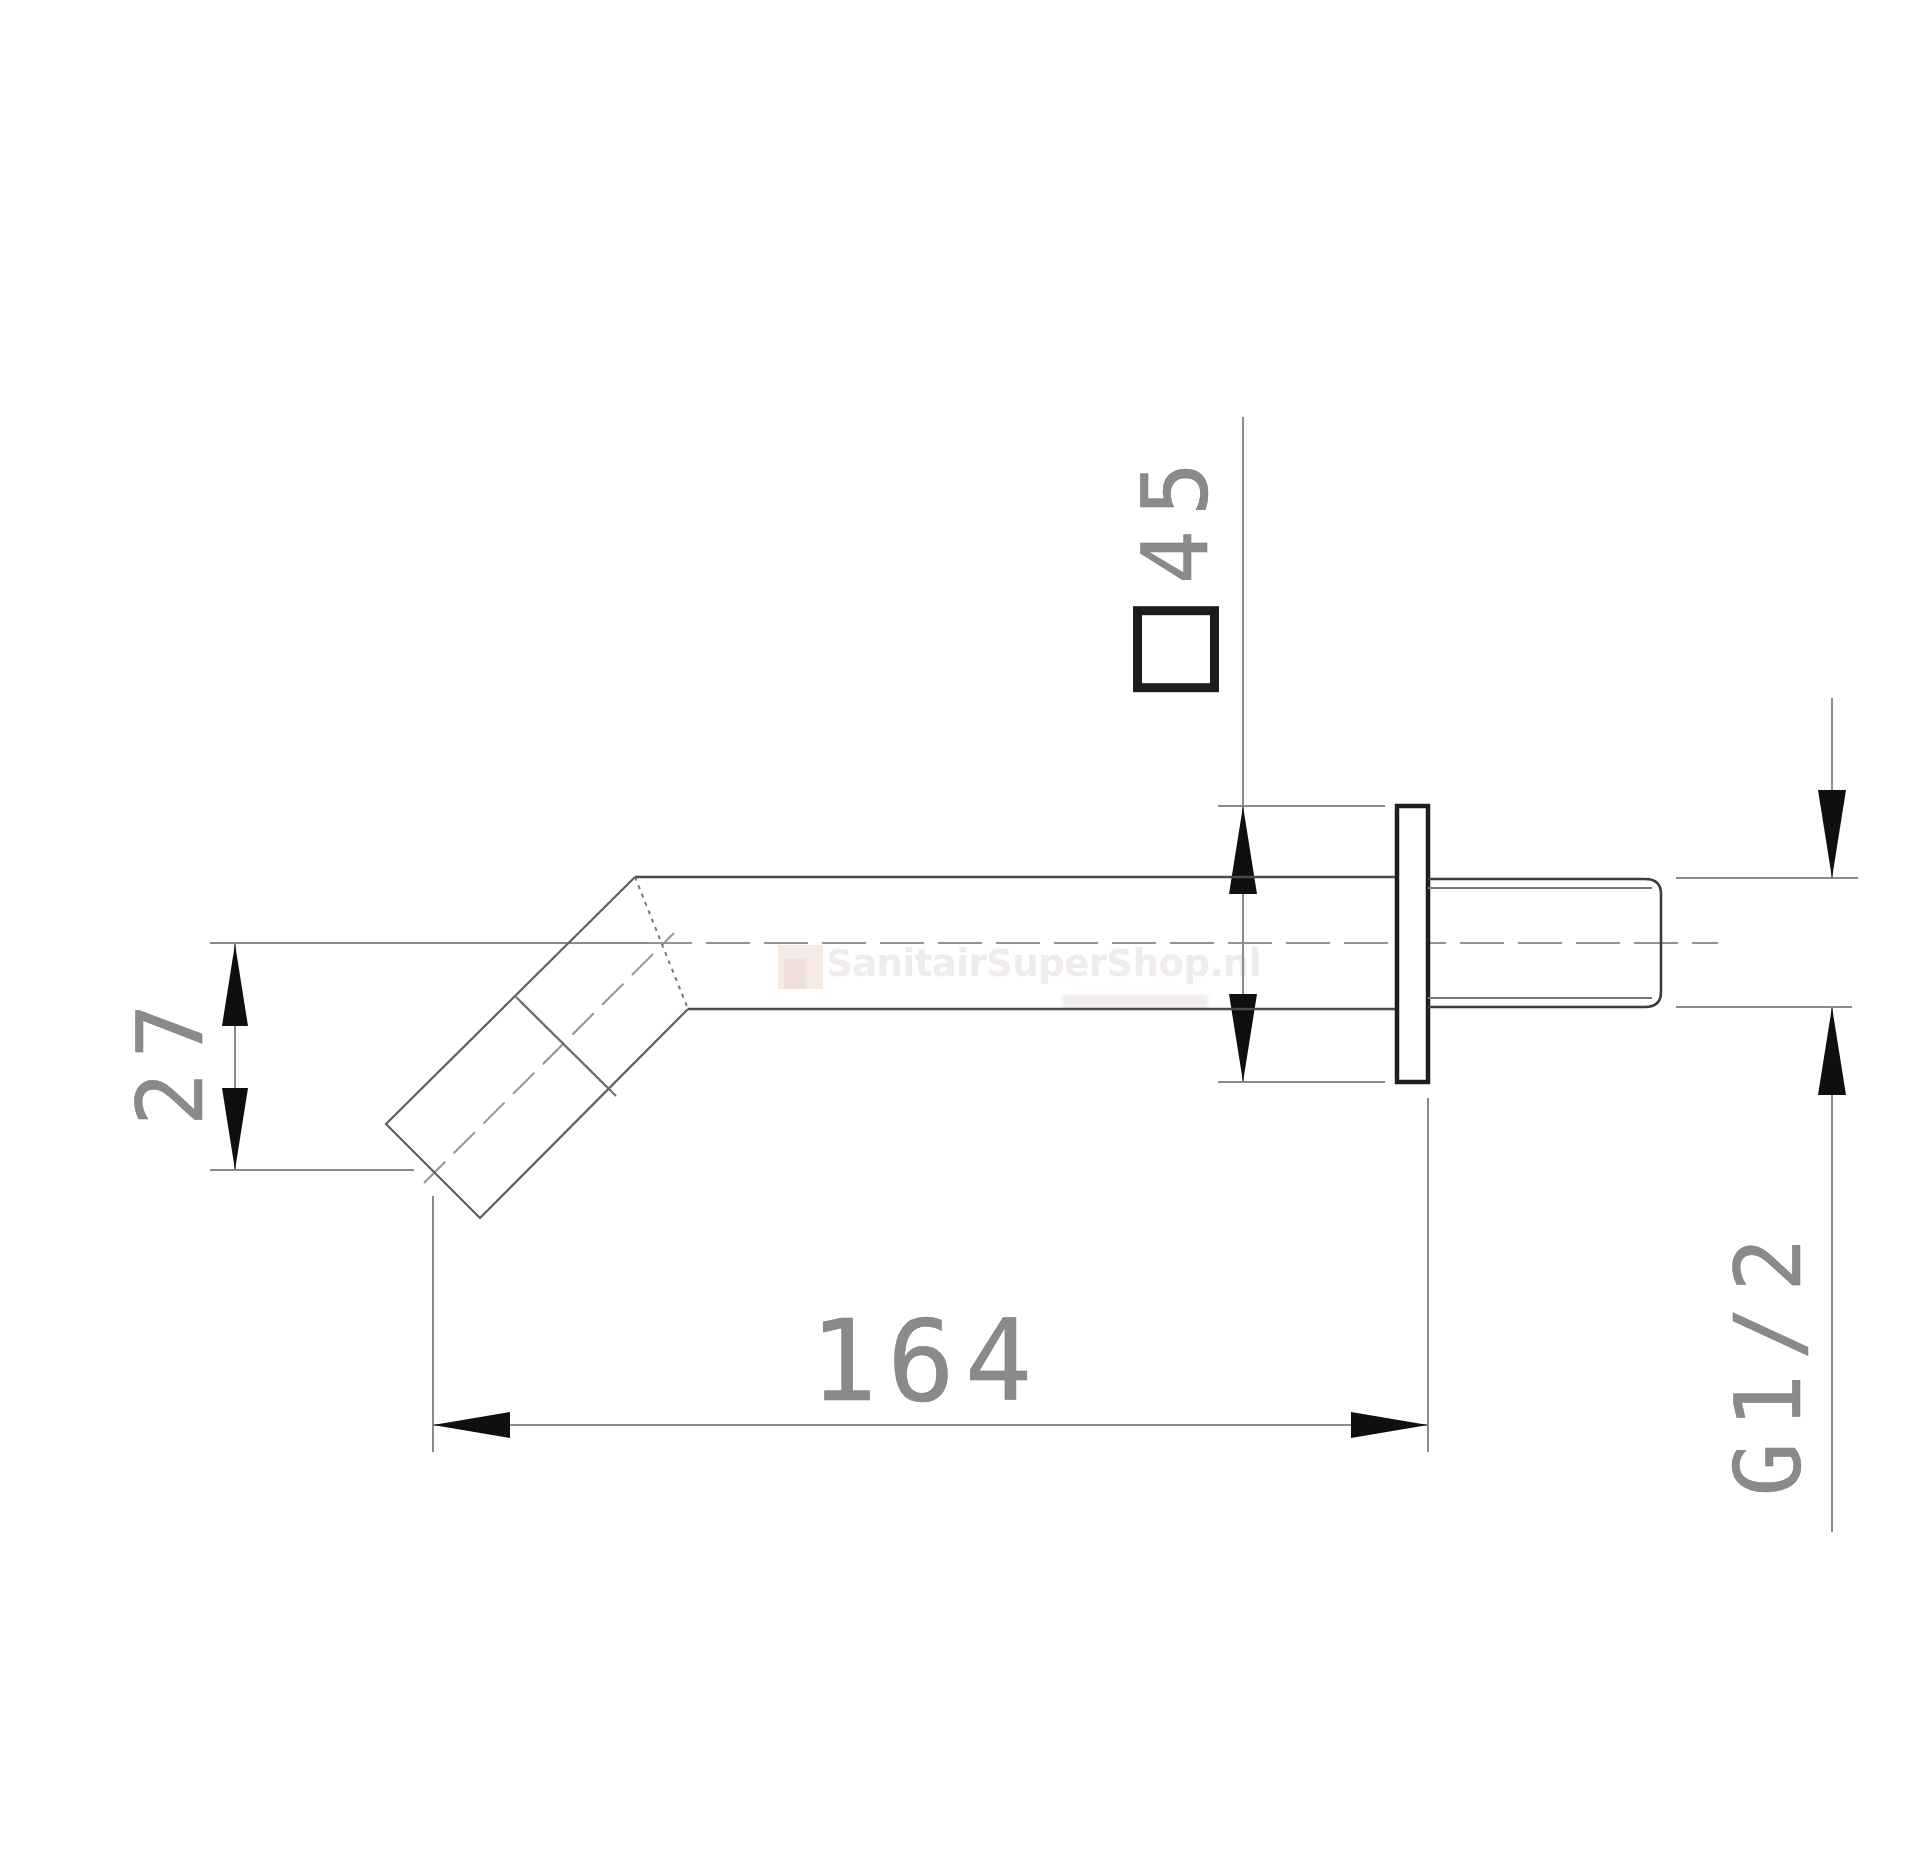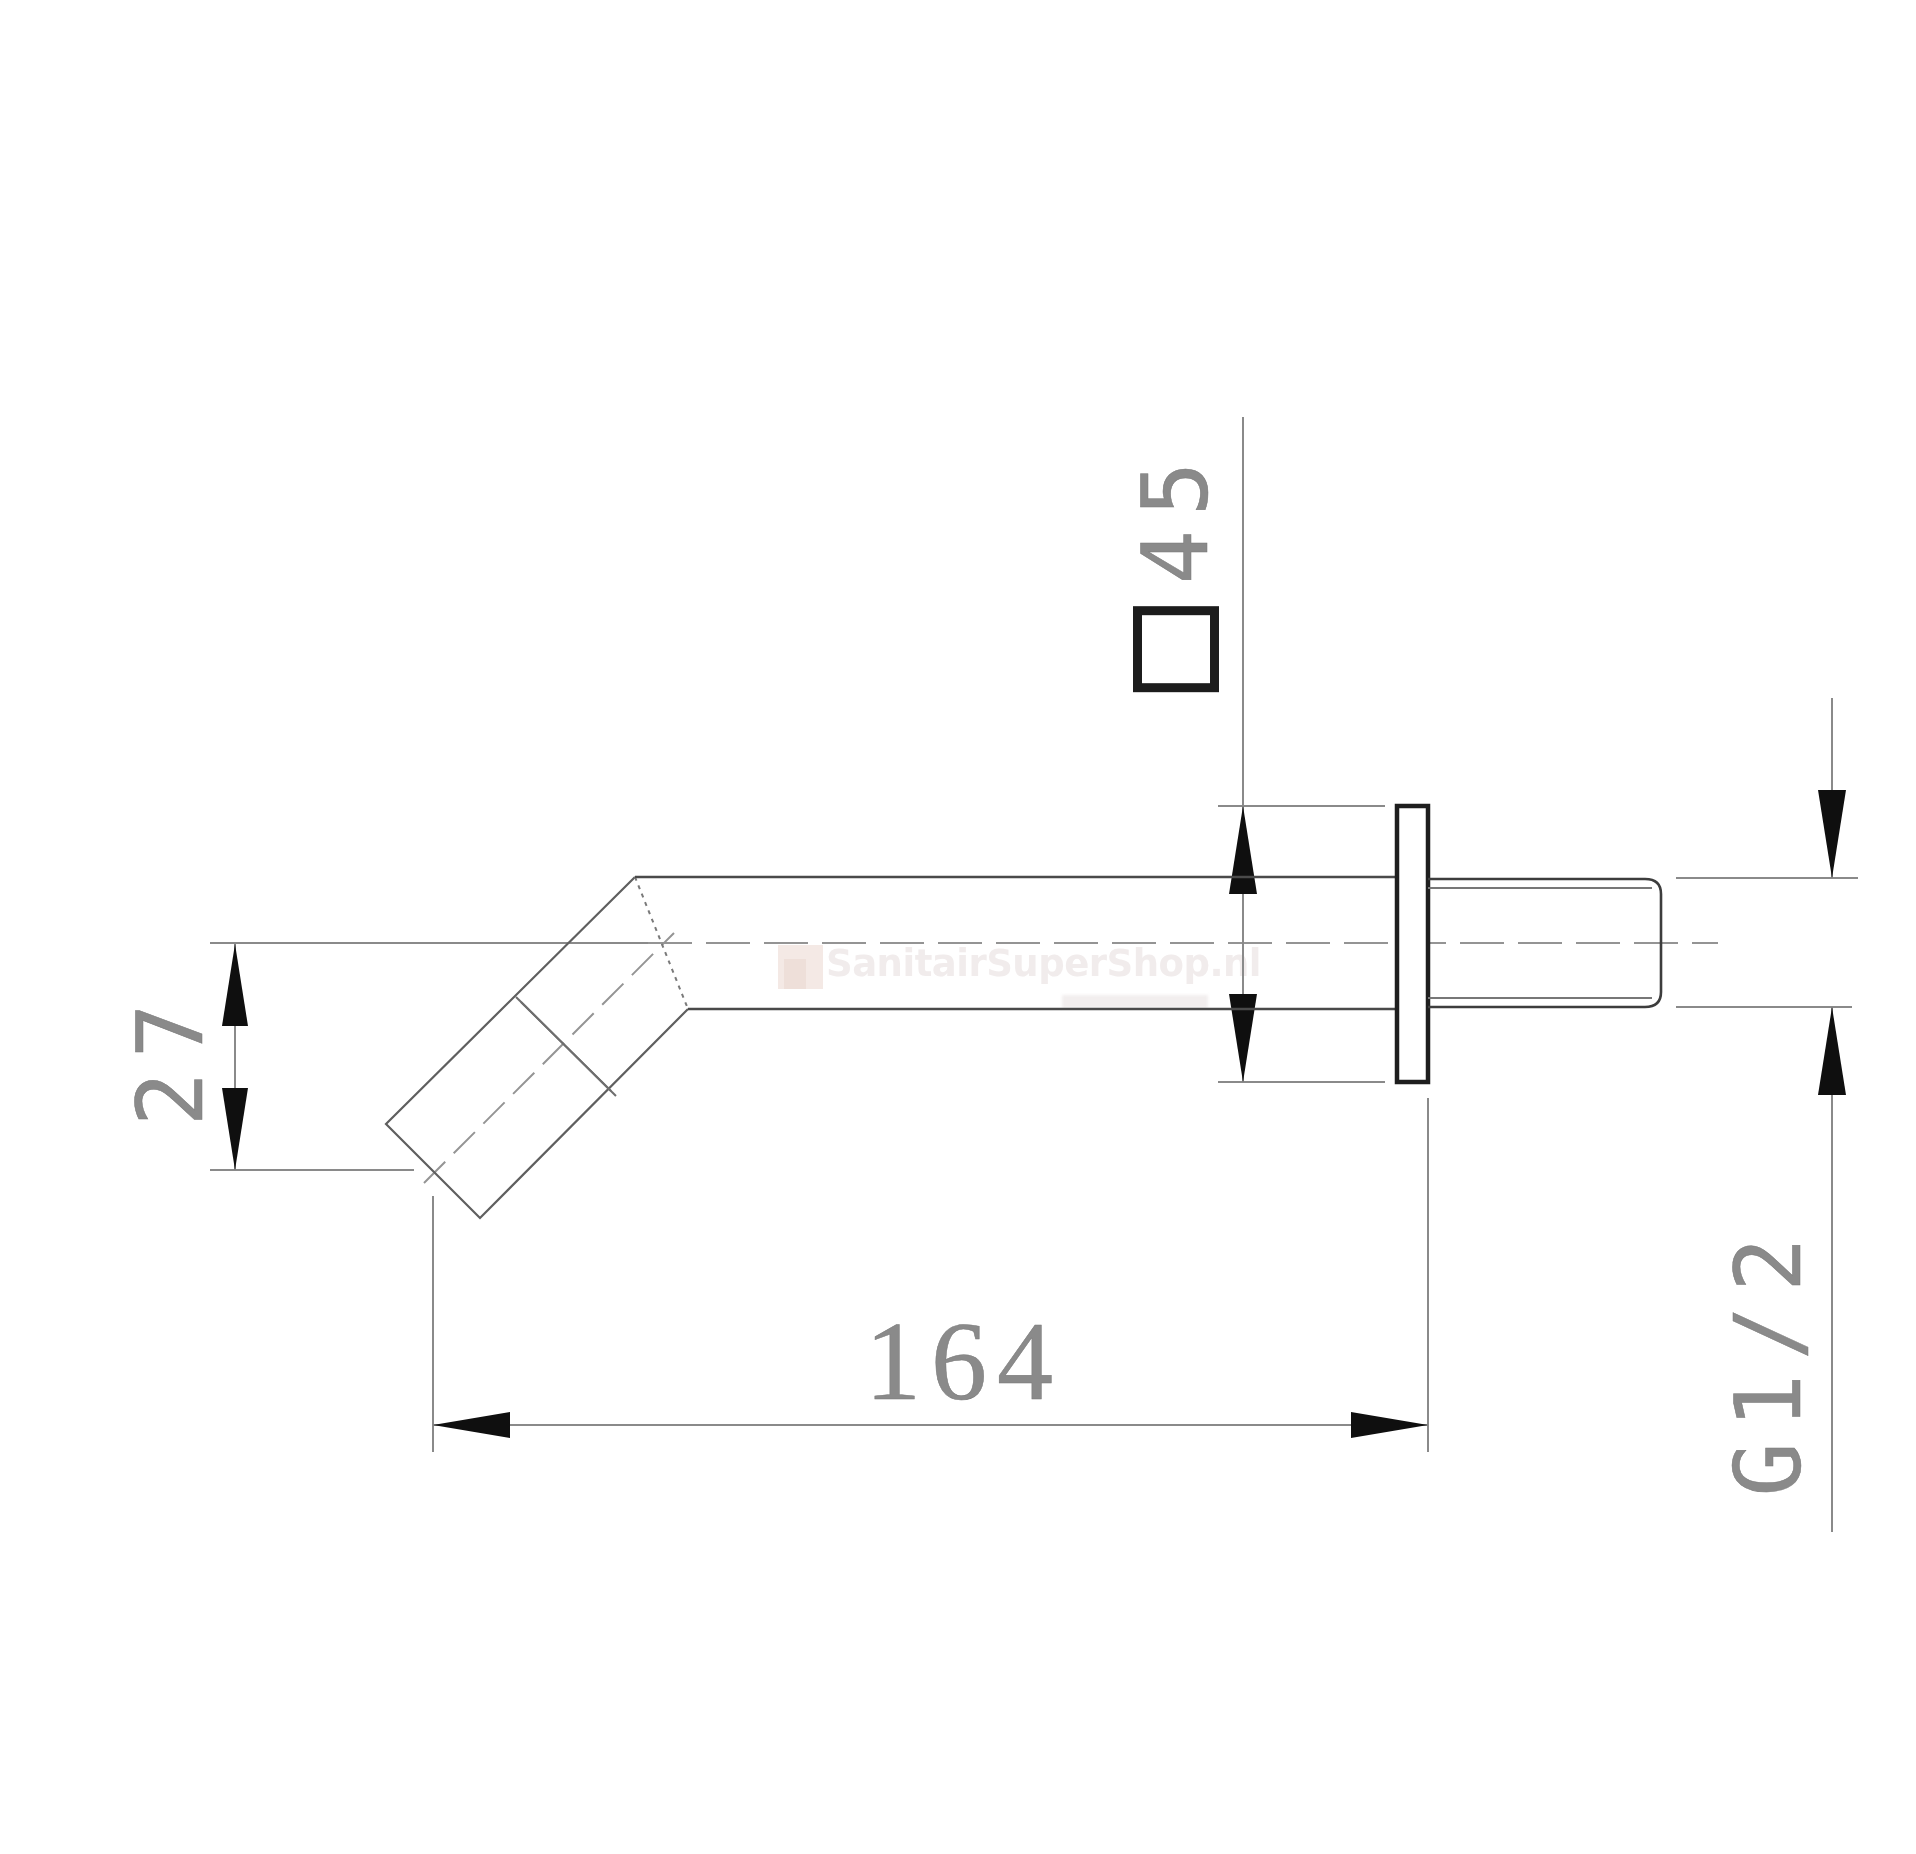--- a/index.html
+++ b/index.html
@@ -118,21 +118,21 @@
     <line x1="635" y1="877" x2="1397" y2="877" stroke="#4a4a4a" stroke-width="2.6"></line>
     <line x1="688" y1="1009" x2="1397" y2="1009" stroke="#4a4a4a" stroke-width="2.6"></line>
 
     <rect x="1397" y="806" width="31" height="276" fill="#ffffff" stroke="#1e1e1e" stroke-width="4.5"></rect>
 
     <path d="M 1428 879 H 1645 Q 1661 879 1661 894 V 992 Q 1661 1007 1645 1007 H 1428" fill="none" stroke="#3d3d3d" stroke-width="2.6"></path>
     <line x1="1428" y1="888" x2="1652" y2="888" stroke="#777777" stroke-width="2"></line>
     <line x1="1428" y1="998" x2="1652" y2="998" stroke="#777777" stroke-width="2"></line>
   </svg>
 
-  <div class="cad-text dim-length" style="left:964px;top:1361px;font-family:Liberation Serif, serif;">164</div>
+  <div class="cad-text dim-length" style="left:926px;top:1361px;">164</div>
 
   <div class="cad-text rot dim-vert" style="left:171px;top:1058px;">27</div>
 
   <div class="cad-text rot" style="left:1176px;top:570px;">
     <span class="square-symbol" aria-label="□"></span>
     <span class="dim-vert">45</span>
   </div>
 
   <div class="cad-text rot dim-vert" style="left:1769px;top:1360px;">G1/2</div>
 

